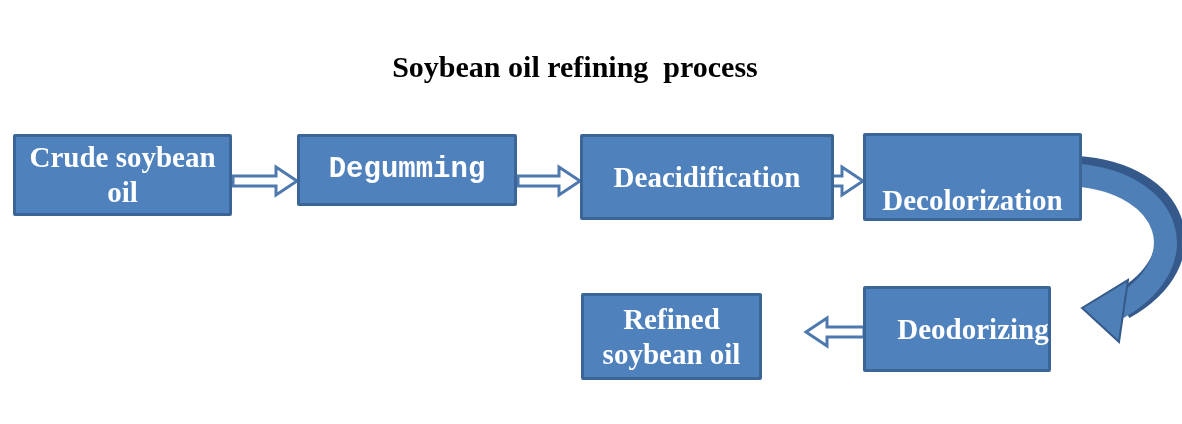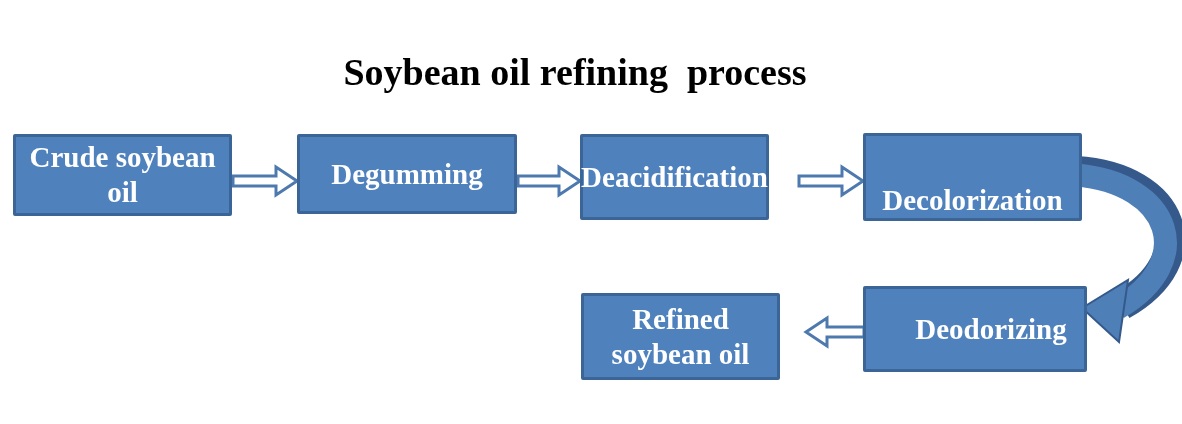--- a/index.html
+++ b/index.html
@@ -14,21 +14,21 @@
     height: 424px;
     background: #ffffff;
     overflow: hidden;
   }
   .diagram-title {
     position: absolute;
     top: 50px;
     left: 0;
     width: 1150px;
     text-align: center;
-    font-size: 38px;
+    font-size: 30px;
     font-weight: bold;
     color: #000000;
     white-space: pre;
     z-index: 3;
   }
   .arrow-layer {
     position: absolute;
     top: 0;
     left: 0;
     z-index: 1;
@@ -46,25 +46,25 @@
   }
   .node-label {
     color: #ffffff;
     font-size: 29px;
     font-weight: bold;
     text-align: center;
     line-height: 1.2;
     white-space: pre-line;
   }
   .node-crude         { left: 13px;  top: 134px; width: 219px; height: 82px; }
-  .node-degumming     { left: 297px; top: 134px; width: 220px; height: 80px; }
-  .node-deacid        { left: 580px; top: 134px; width: 189px; height: 86px; align-items: center; }
+  .node-degumming     { left: 297px; top: 134px; width: 220px; height: 72px; font-family: Liberation Mono, monospace; }
+  .node-deacid        { left: 580px; top: 134px; width: 254px; height: 86px; align-items: center; }
   .node-decolor       { left: 863px; top: 133px; width: 219px; height: 88px; align-items: flex-end; }
-  .node-deodorizing   { left: 863px; top: 286px; width: 224px; height: 86px; padding-left: 32px; }
-  .node-refined       { left: 581px; top: 293px; width: 199px; height: 87px; }
+  .node-deodorizing   { left: 863px; top: 286px; width: 188px; height: 86px; padding-left: 32px; }
+  .node-refined       { left: 581px; top: 293px; width: 181px; height: 87px; }
 
   .hollow-arrow {
     fill: #ffffff;
     stroke: #4e79ae;
     stroke-width: 3;
     stroke-linejoin: miter;
   }
   .curve-shadow {
     fill: none;
     stroke: #35598a;

